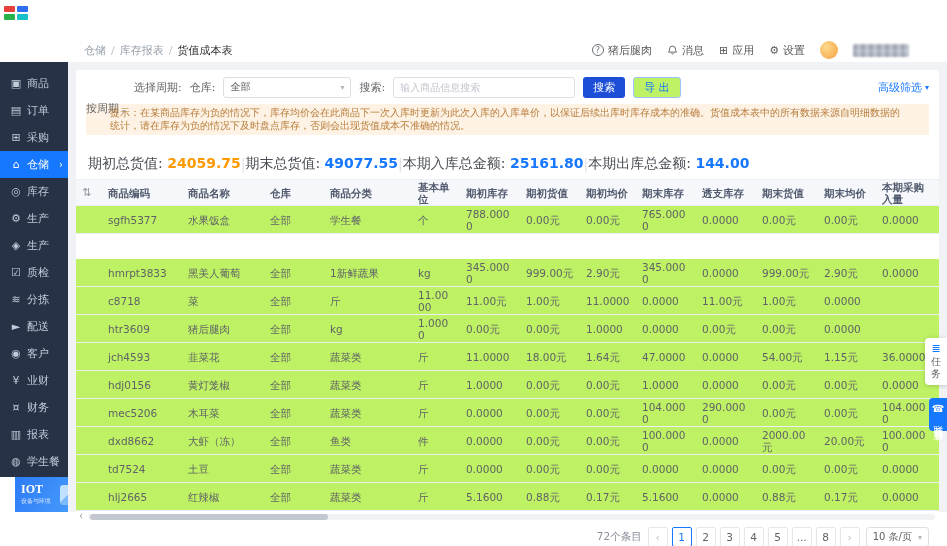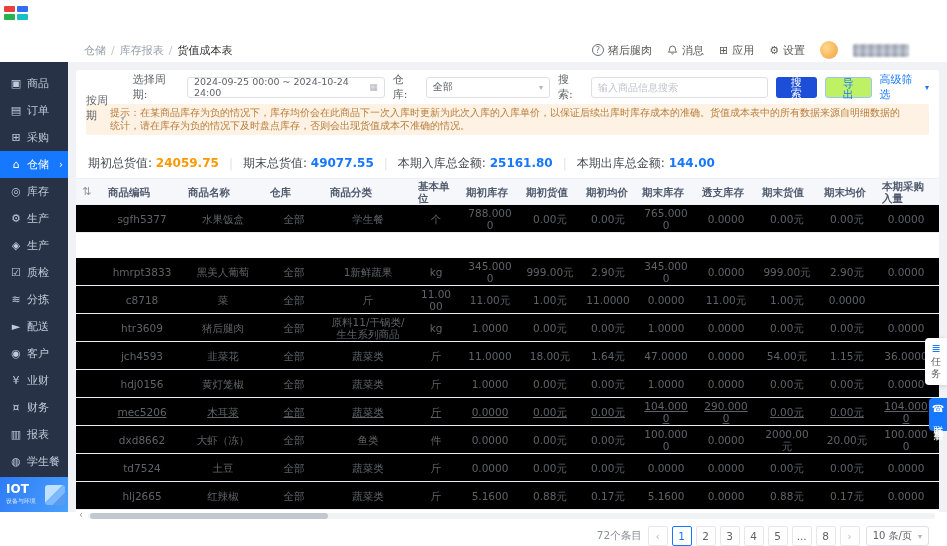--- a/index.html
+++ b/index.html
@@ -27,22 +27,22 @@
   .blurred-name { width:56px; height:13px; border-radius:2px;
     background:repeating-linear-gradient(90deg,#c6cad2 0 4px,#e4e7ec 4px 8px),repeating-linear-gradient(0deg,#cfd3da 0 4px,#dee1e7 4px 8px);
     background-blend-mode:multiply; filter:blur(1px); }
 
   
   .sidebar { position:absolute; left:0; top:62px; width:68px; height:415px; background:#273247; padding-top:8px; }
   .sb-item { height:27px; display:flex; align-items:center; padding-left:10px; gap:5px; font-size:11px; color:#bfcbd9; cursor:pointer; }
   .sb-ico { width:12px; font-size:11px; text-align:center; line-height:1; }
   .sb-item.active { background:#1677ff; color:#fff; }
   .sb-arrow { margin-left:auto; margin-right:5px; font-size:10px; }
-  .iot { position:absolute; left:0; top:477px; width:68px; height:35px; cursor:pointer;
-    background:linear-gradient(120deg,#2d7bf7,#4aa0fb); display:flex; align-items:center; gap:4px; padding:0 3px 0 6px; }
+  .iot { position:absolute; left:15px; top:477px; width:68px; height:35px; cursor:pointer;
+    background:linear-gradient(120deg,#2d7bf7,#4aa0fb); display:flex; align-items:center; gap:4px; padding:0 3px 0 6px;font-family:Liberation Serif, serif; }
   .iot-title { color:#fff; font-weight:bold; font-size:12px; line-height:13px; }
   .iot-sub { color:#dcebff; font-size:7px; white-space:nowrap; transform:scale(.85); transform-origin:left center; }
   .iot-img { width:20px; height:20px; border-radius:3px; background:linear-gradient(135deg,#bfe0ff 45%,#7db9ff 45% 70%,#5a9bf0 70%); flex:none; }
 
   
   .content { position:absolute; left:68px; top:62px; width:879px; height:450px; background:#f0f2f5; }
   .card { position:absolute; left:8px; top:8px; right:8px; background:#fff; border-radius:3px; }
 
   
   .filter-bar { display:flex; align-items:center; height:34px; padding:0 10px; gap:8px; font-size:11px; color:#606266; }
@@ -61,30 +61,30 @@
   .btn.primary { background:#1d4ed8; color:#fff; border:none; }
   .btn.ghost { background:#bef264; color:#1677ff; border:1px solid #9cc3ff; }
   .adv { margin-left:auto; color:#1677ff; display:flex; align-items:center; gap:3px; cursor:pointer; }
   .adv .caret { color:#1677ff; }
 
   
   .notice { margin:0 10px 16px; background:#fdf2e3; color:#b97d3c; font-size:10px; line-height:12.5px;
     padding:3px 24px; border-radius:2px; }
 
   
-  .summary { display:flex; align-items:center; gap:10px; padding:4px 12px 6px; font-size:12px; color:#474b52; }
+  .summary { display:flex; align-items:center; padding:4px 12px 6px; font-size:14px; color:#474b52; }
   .sum-val { font-weight:bold; }
   .sum-sep { color:#dfe2e8; }
 
   
   .t-head { display:grid; background:#f5f7fa; border-top:1px solid #ebeef5; border-bottom:1px solid #ebeef5;
     min-height:27px; align-items:center; font-size:10.5px; color:#515a6e; font-weight:bold; }
   .t-cell { padding:0 6px; overflow:hidden; line-height:12px; word-break:break-all; }
   .t-cell.th { line-height:12px; }
-  .t-row { display:grid; height:28px; align-items:center; border-bottom:1px solid #ebeef5; font-size:10.5px; color:#606266; background:#000000;text-align:center; }
+  .t-row { display:grid; height:28px; align-items:center; border-bottom:1px solid #ebeef5; font-size:10.5px; color:#606266; background:#bef264; }
   .corner-ico { color:#909399; font-weight:normal; font-size:11px; }
 
   
   .hscroll { position:relative; height:10px; margin:1px 2px 0; }
   .hs-track { position:absolute; left:10px; right:2px; top:2px; height:6px; background:#f1f2f4; border-radius:3px; }
   .hs-thumb { position:absolute; left:12px; top:2px; width:238px; height:6px; background:#c3c7cf; border-radius:3px; cursor:grab; }
   .hs-arrow { position:absolute; left:1px; top:-2px; font-size:10px; color:#909399; cursor:pointer; }
 
   
   .footer { display:flex; align-items:center; justify-content:flex-end; gap:6px; height:30px; padding:0 10px; font-size:10.5px; color:#8a8f99; }
@@ -224,24 +224,20 @@
 
   <main class="content">
     <div class="card">
 
       <div class="filter-bar">
         <span class="f-mode">
           <span>按周期</span>
           <span class="caret">▾</span>
         </span>
         <label>选择周期:</label>
-        <div class="date-input">
-          <span>2024-09-25 00:00 ~ 2024-10-24 24:00</span>
-          <span class="cal">▦</span>
-        </div>
         <label>仓库:</label>
         <div class="sel warehouse">
           <span>全部</span>
           <span class="caret">▾</span>
         </div>
         <label>搜索:</label>
         <input class="search-input" placeholder="输入商品信息搜索" style="">
         <button class="btn primary">搜索</button>
         <button class="btn ghost">导 出</button>
         <span class="adv">
@@ -327,21 +323,20 @@
               <div class="t-cell">0.0000</div>
               <div class="t-cell">11.00元</div>
               <div class="t-cell">1.00元</div>
               <div class="t-cell">0.0000</div>
             </div>
             <div class="t-row" style="grid-template-columns: 26px 80px 82px 60px 88px 48px 60px 60px 56px 60px 60px 62px 58px 60px;">
               <div class="t-cell"></div>
               <div class="t-cell">htr3609</div>
               <div class="t-cell">猪后腿肉</div>
               <div class="t-cell">全部</div>
-              <div class="t-cell">原料11/干锅类/生生系列商品</div>
               <div class="t-cell">kg</div>
               <div class="t-cell">1.0000</div>
               <div class="t-cell">0.00元</div>
               <div class="t-cell">0.00元</div>
               <div class="t-cell">1.0000</div>
               <div class="t-cell">0.0000</div>
               <div class="t-cell">0.00元</div>
               <div class="t-cell">0.00元</div>
               <div class="t-cell">0.0000</div>
             </div>
@@ -370,21 +365,21 @@
               <div class="t-cell">斤</div>
               <div class="t-cell">1.0000</div>
               <div class="t-cell">0.00元</div>
               <div class="t-cell">0.00元</div>
               <div class="t-cell">1.0000</div>
               <div class="t-cell">0.0000</div>
               <div class="t-cell">0.00元</div>
               <div class="t-cell">0.00元</div>
               <div class="t-cell">0.0000</div>
             </div>
-            <div class="t-row" style="grid-template-columns: 26px 80px 82px 60px 88px 48px 60px 60px 56px 60px 60px 62px 58px 60px; text-decoration: underline;">
+            <div class="t-row" style="grid-template-columns: 26px 80px 82px 60px 88px 48px 60px 60px 56px 60px 60px 62px 58px 60px;">
               <div class="t-cell"></div>
               <div class="t-cell">mec5206</div>
               <div class="t-cell">木耳菜</div>
               <div class="t-cell">全部</div>
               <div class="t-cell">蔬菜类</div>
               <div class="t-cell">斤</div>
               <div class="t-cell">0.0000</div>
               <div class="t-cell">0.00元</div>
               <div class="t-cell">0.00元</div>
               <div class="t-cell">104.0000</div>

